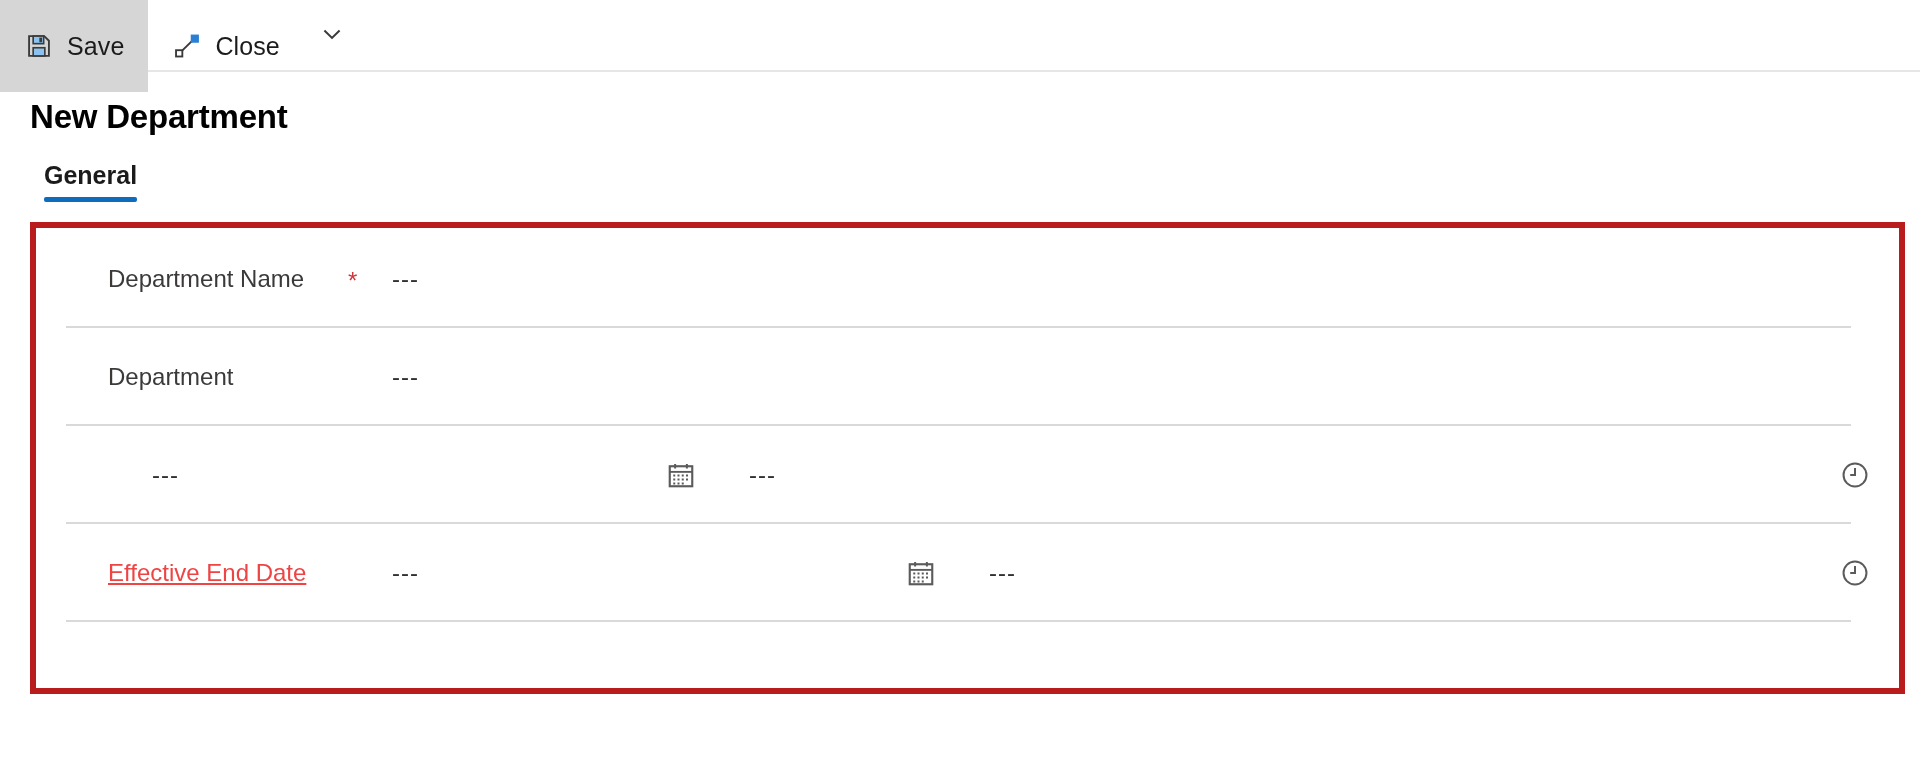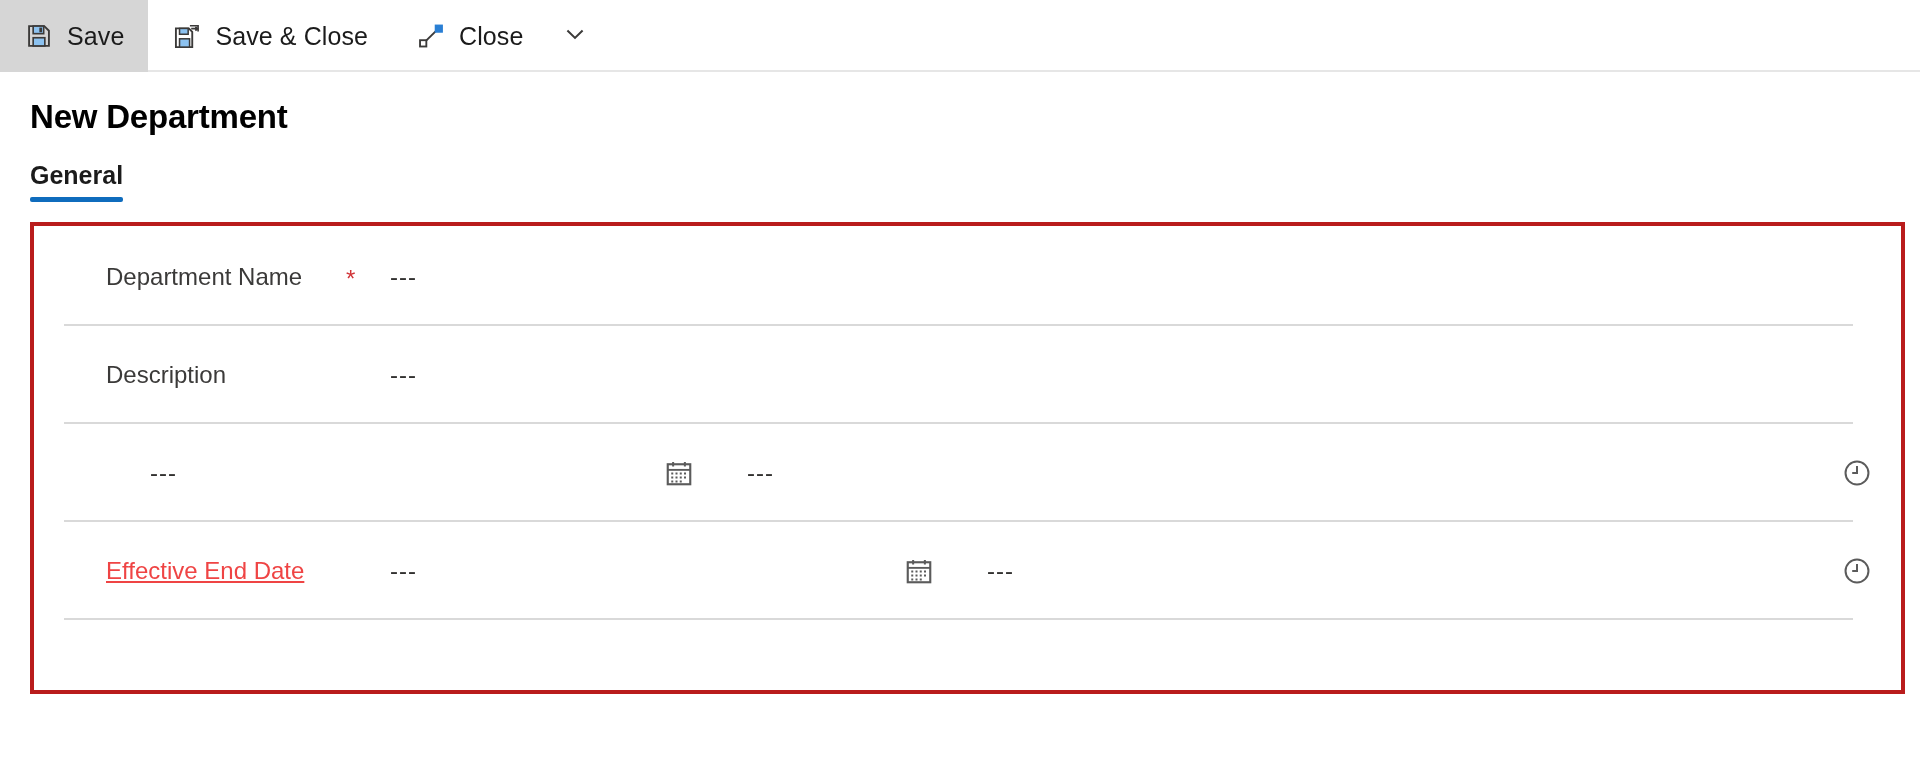--- a/index.html
+++ b/index.html
@@ -18,21 +18,21 @@
     background: #ffffff;
     border-bottom: 2px solid #e6e6e6;
     display: flex;
     align-items: stretch;
   }
   .cmd-btn {
     display: flex;
     align-items: center;
     gap: 13px;
     padding: 0 24px;
-    height: 72px;
+    height: 92px;
     cursor: pointer;
     user-select: none;
     background: transparent;
     border: none;
     font-family: "Liberation Sans", sans-serif;
   }
   .cmd-btn.is-active { background: #d6d6d6; }
   .cmd-btn .cmd-label {
     font-size: 25px;
     color: #1b1b1b;
@@ -68,20 +68,21 @@
     color: #000000;
     letter-spacing: -0.2px;
   }
 
   
   .tab-strip {
     display: flex;
     align-items: flex-end;
     padding: 22px 0 0 30px;
     height: 66px;
+    margin-left: 14px;
   }
   .tab {
     position: relative;
     padding: 0 0 12px 0;
     margin-right: 34px;
     font-size: 25px;
     font-weight: bold;
     color: #1b1b1b;
     cursor: pointer;
     white-space: nowrap;
@@ -91,21 +92,21 @@
     position: absolute;
     left: 0; right: 0; bottom: 0;
     height: 5px;
     background: var(--accent, #0f6cbd);
     border-radius: 2px;
   }
 
   
   .form-card {
     margin: 20px 15px 0 30px;
-    border: 4px solid #b91c1c;
+    border: 6px solid #b91c1c;
     background: #ffffff;
     height: 472px;
     padding-top: 2px;
   }
   .form-row {
     position: relative;
     display: flex;
     align-items: center;
     height: 98px;
     padding-left: 72px;
@@ -167,32 +168,20 @@
       <svg width="28" height="28" viewBox="0 0 24 24" aria-hidden="true">
         <path d="M3.5 3.5h13l4 4v13h-17z" fill="none" stroke="#3b3a39" stroke-width="1.6"></path>
         <rect x="7" y="3.5" width="9" height="6.5" fill="#8cc2f0" stroke="#3b3a39" stroke-width="1.4"></rect>
         <rect x="12.3" y="4.8" width="2.3" height="4" fill="#3b3a39"></rect>
         <rect x="7" y="13.5" width="10" height="7" fill="#8cc2f0" stroke="#3b3a39" stroke-width="1.4"></rect>
       </svg>
     </span>
     <span class="cmd-label">Save</span>
   </div>
 
-  <div class="cmd-btn">
-    <span class="cmd-icon">
-      <svg width="28" height="28" viewBox="0 0 24 24" aria-hidden="true">
-        <path d="M2.5 5.5h11l3 3v13h-14z" fill="none" stroke="#3b3a39" stroke-width="1.6"></path>
-        <rect x="5.6" y="5.5" width="7.4" height="5" fill="#8cc2f0" stroke="#3b3a39" stroke-width="1.3"></rect>
-        <rect x="5.6" y="14.4" width="8.6" height="7.1" fill="#8cc2f0" stroke="#3b3a39" stroke-width="1.3"></rect>
-        <path d="M14.5 3.2h7v5" fill="none" stroke="#3b3a39" stroke-width="1.4"></path>
-        <path d="M15.6 5.7h5.2M19.2 4.1l1.8 1.6-1.8 1.6" fill="none" stroke="#3b3a39" stroke-width="1.4"></path>
-      </svg>
-    </span>
-    <span class="cmd-label">Save &amp; Close</span>
-  </div>
 
 
   <div class="cmd-btn">
     <span class="cmd-icon">
       <svg width="28" height="28" viewBox="0 0 24 24" aria-hidden="true">
         <path d="M7.2 16.6 16.6 7.4" stroke="#3b3a39" stroke-width="1.7" fill="none"></path>
         <rect x="2.6" y="15.6" width="5.4" height="5.4" fill="#ffffff" stroke="#3b3a39" stroke-width="1.6"></rect>
         <rect x="15.8" y="2.8" width="5.8" height="5.8" fill="#2a7fd4" stroke="#2a7fd4" stroke-width="1.2"></rect>
       </svg>
     </span>
@@ -220,21 +209,21 @@
 
   <div class="form-card">
 
     <div class="form-row">
       <span class="field-label" style="color: rgb(59, 58, 57);">Department Name</span>
       <span class="req-asterisk" style="color: rgb(209, 52, 56);">*</span>
       <span class="field-value">---</span>
     </div>
 
     <div class="form-row">
-      <span class="field-label" style="color: rgb(59, 58, 57);">Description</span>
+      <span class="field-label" style="color: rgb(59, 58, 57);">Department</span>
       <span class="req-asterisk" style="color: rgb(209, 52, 56);"></span>
       <span class="field-value">---</span>
     </div>
 
     <div class="form-row">
       <span class="req-asterisk" style="color: rgb(209, 52, 56);"></span>
       <span class="field-value date-val">---</span>
       <span class="w-gap-a"></span>
       <span class="icon-btn">
         <svg width="30" height="30" viewBox="0 0 24 24" aria-hidden="true">

